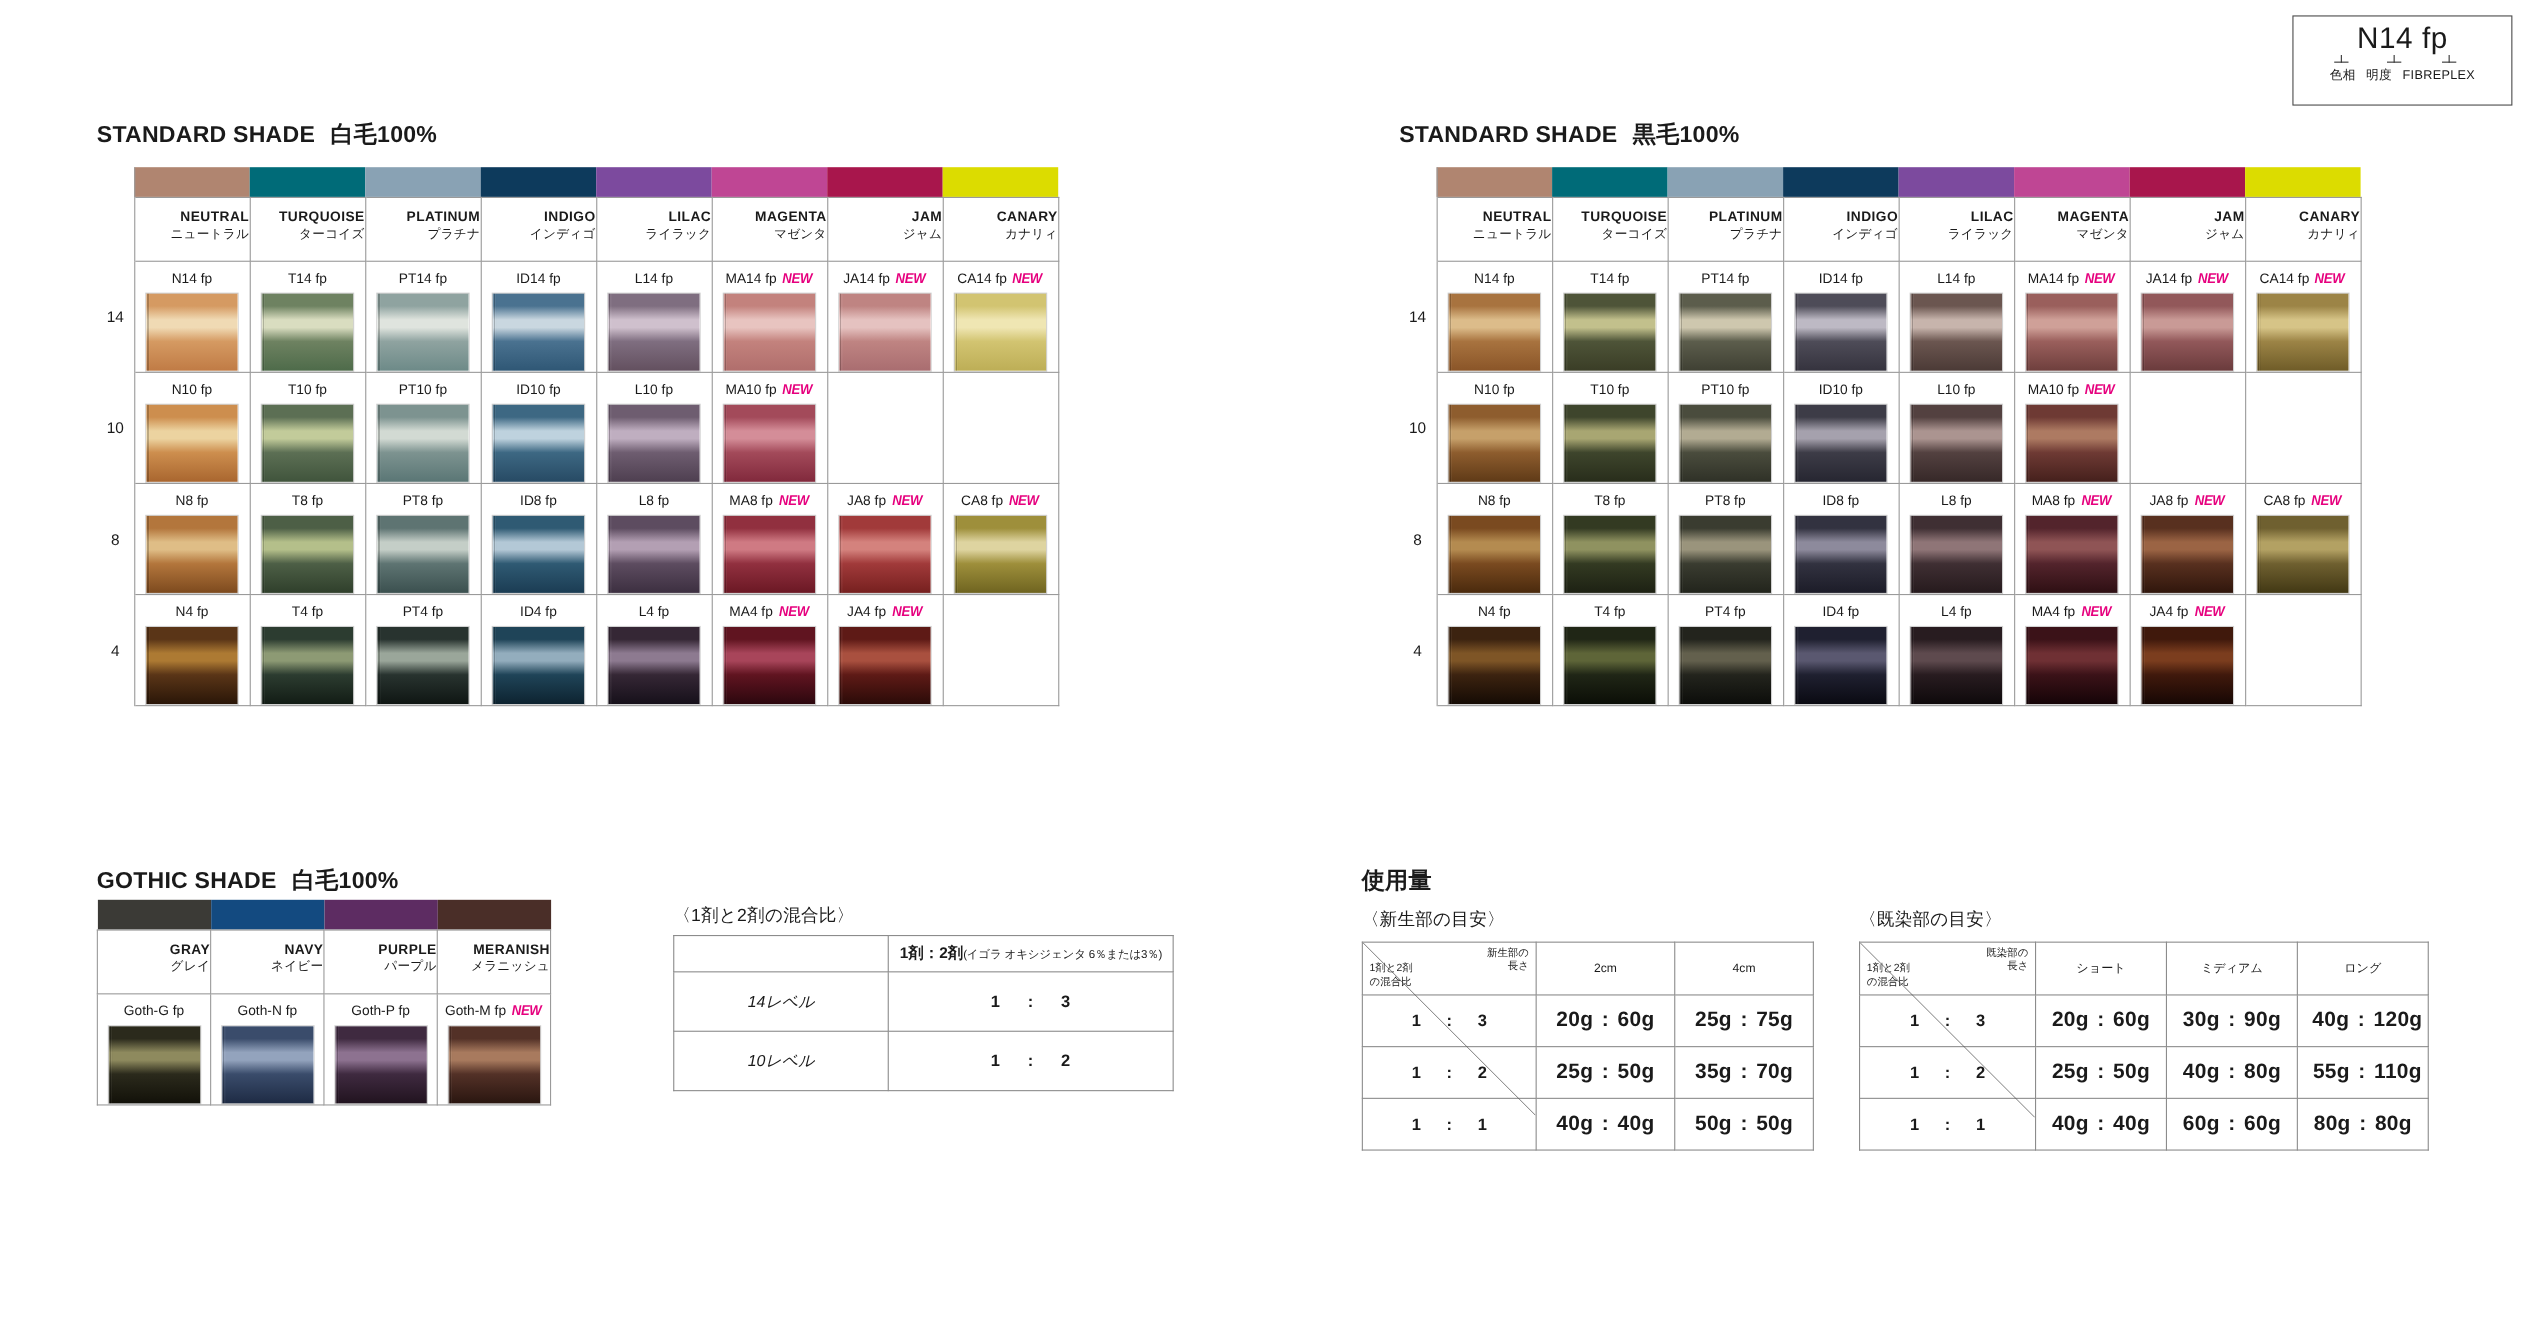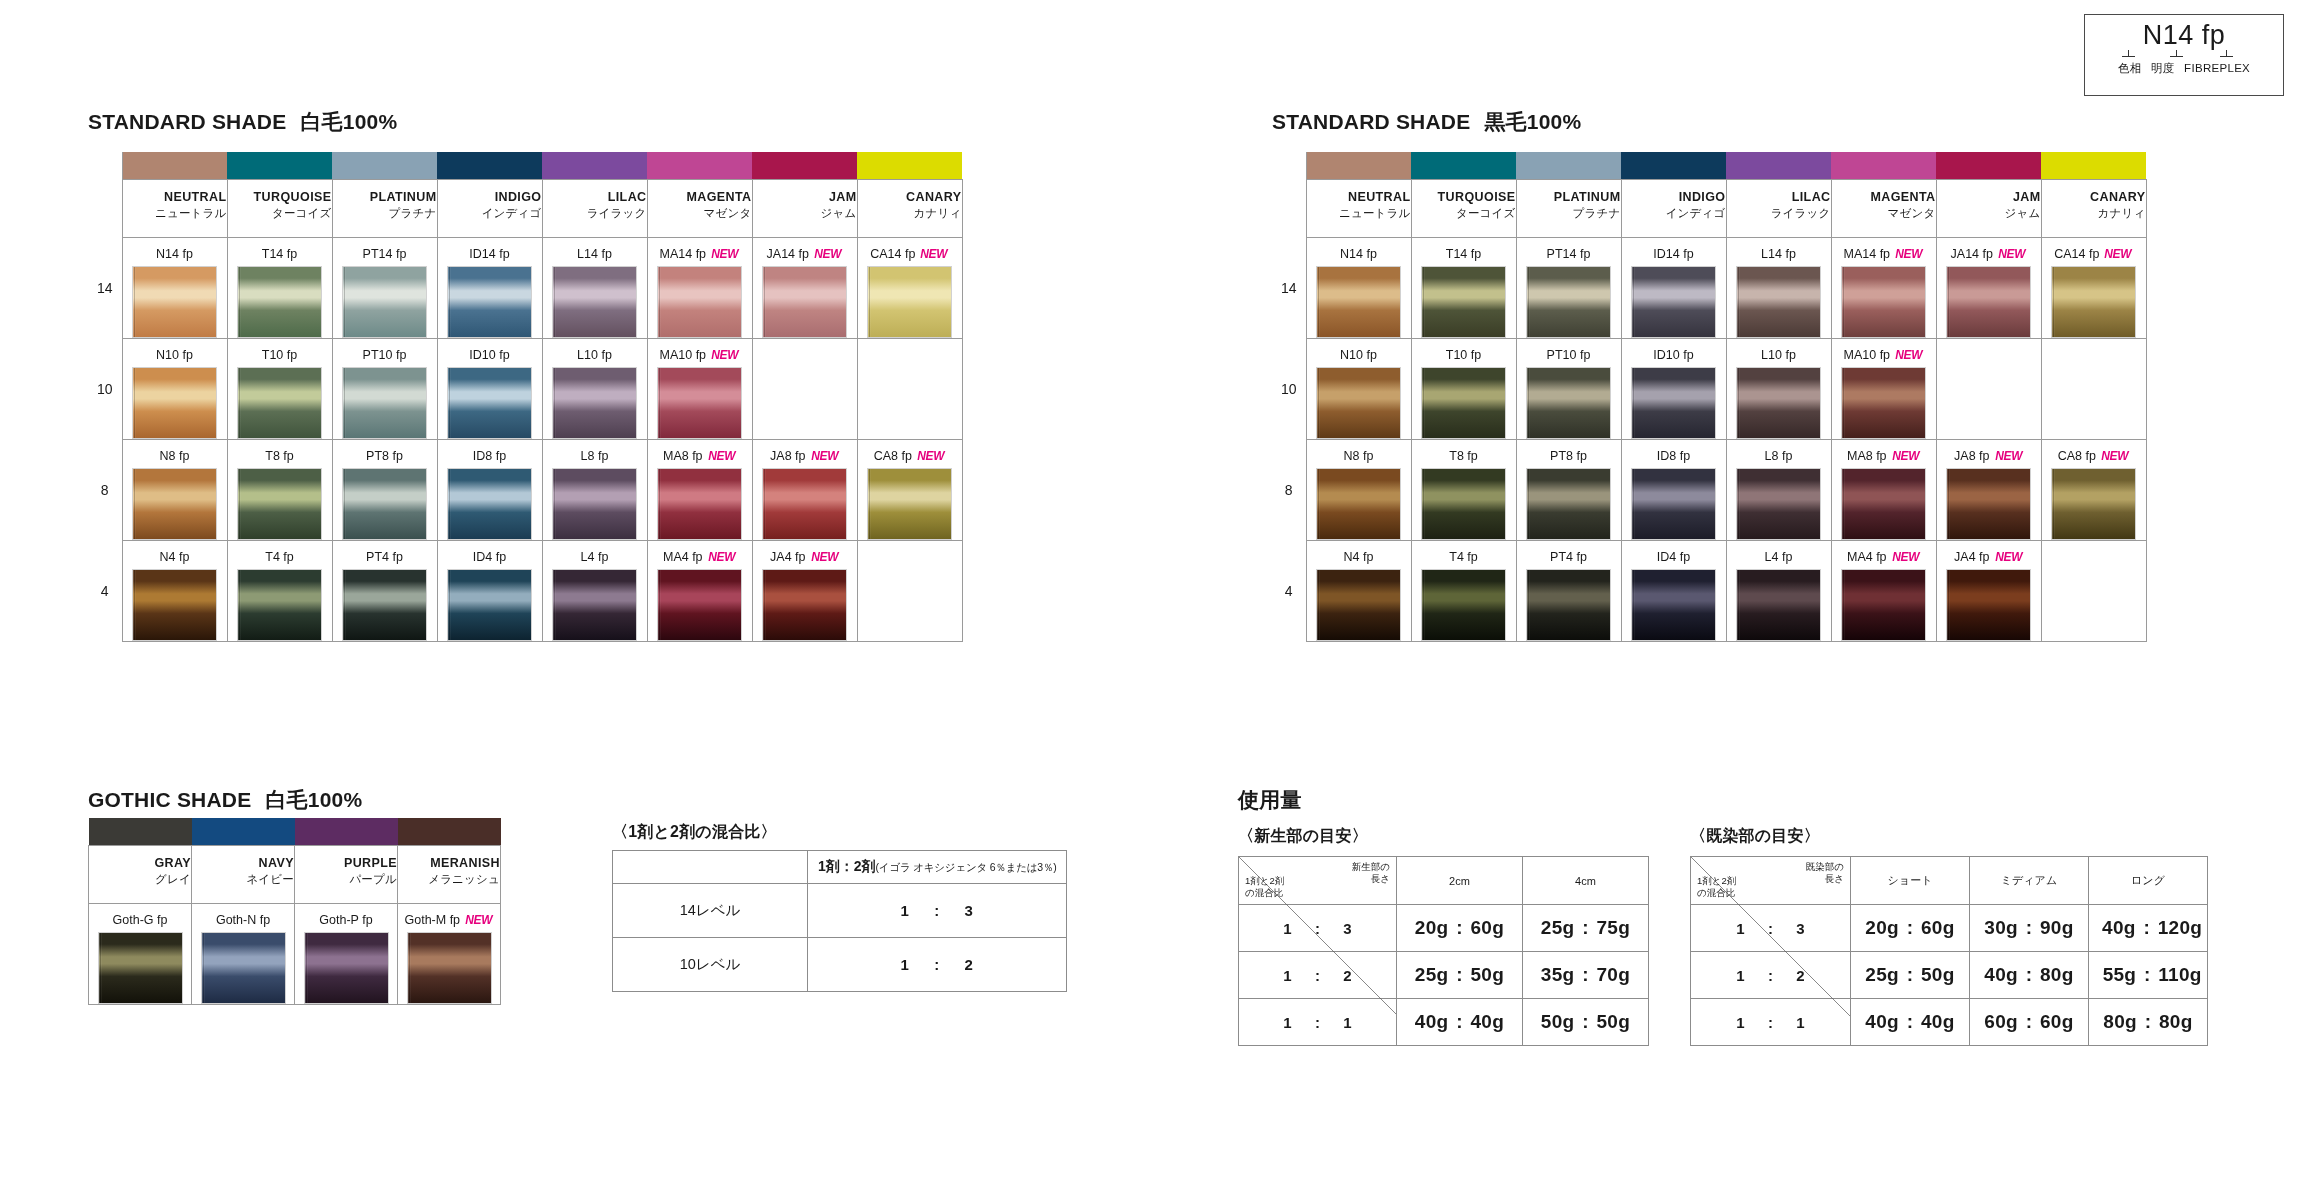--- a/index.html
+++ b/index.html
@@ -62,27 +62,27 @@
   .empty-cell{ border:1px solid #9a9a9a; }
 
   
   .goth-table{ position:absolute; border-collapse:collapse; table-layout:fixed; }
   .goth-table td{ border:1px solid #9a9a9a; padding:0; vertical-align:top; }
   .goth-col{ width:103px; }
 
   
   .info-table{ position:absolute; border-collapse:collapse; table-layout:fixed; }
   .info-table td{ border:1px solid #8c8c8c; padding:0; text-align:center; vertical-align:middle; }
-  .info-title{ position:absolute; font-size:16px; font-weight:700; letter-spacing:.2px; white-space:nowrap; }
+  .info-title{ position:absolute; font-size:16px; font-weight:400; letter-spacing:.2px; white-space:nowrap; }
   .big-title{ position:absolute; font-size:21px; font-weight:700; letter-spacing:.2px; }
 
   .mix-head{ height:33px; font-size:14px; font-weight:700; text-align:left !important; padding-left:10px !important; }
   .mix-head small{ font-size:10.5px; font-weight:400; letter-spacing:-.2px; }
   .mix-row{ height:54px; }
-  .mix-lvl{ font-size:14.5px; }
+  .mix-lvl{ font-size:14.5px;font-style:italic; }
   .mix-lvl small{ display:block; font-size:10.5px; margin-top:1px; }
   .mix-num{ font-size:15px; font-weight:700; letter-spacing:.5px; }
   .mix-num i{ font-style:normal; display:inline-block; width:38px; }
   .mix-num b.colon{ font-weight:700; display:inline-block; width:26px; }
 
   
   .diag{ position:relative; height:48px; }
   .diag .line{ position:absolute; inset:0; }
   .diag .tl{ position:absolute; left:6px; bottom:5px; font-size:9.5px; text-align:left; line-height:1.25; }
   .diag .br{ position:absolute; right:6px; top:4px; font-size:9.5px; text-align:right; line-height:1.25; }

